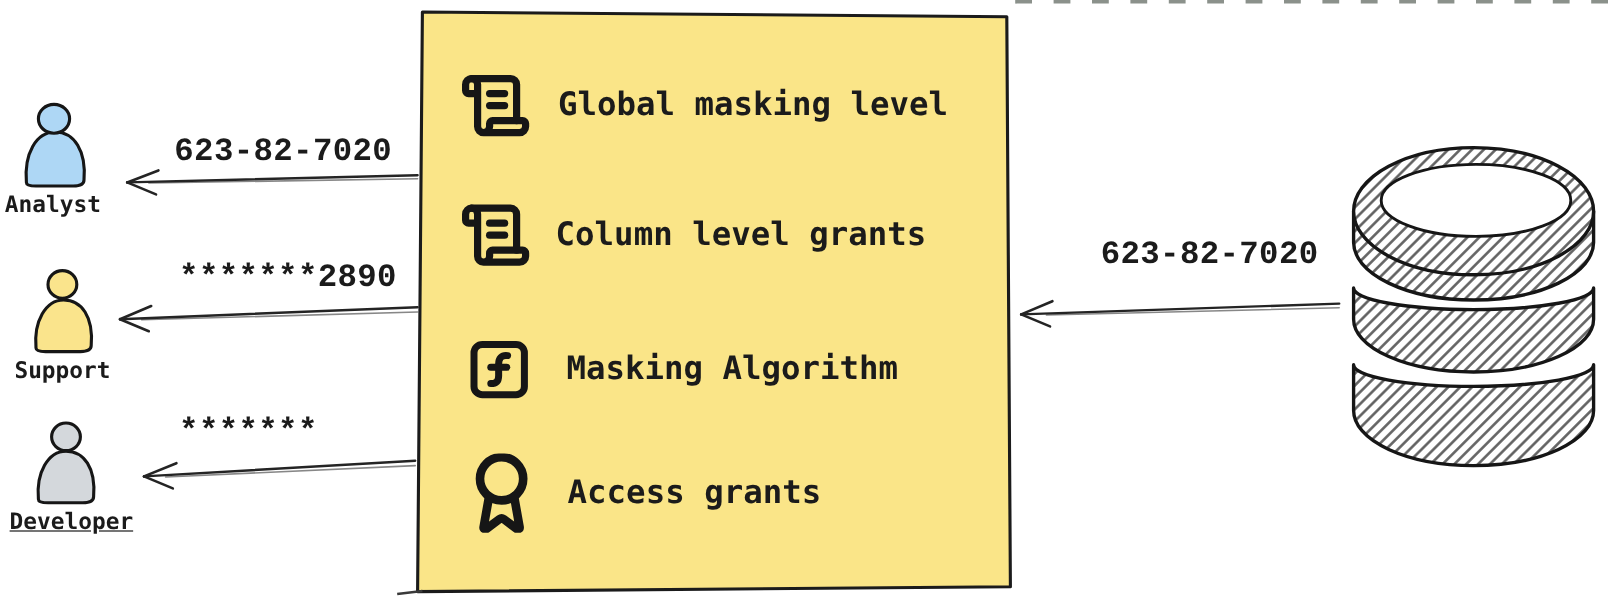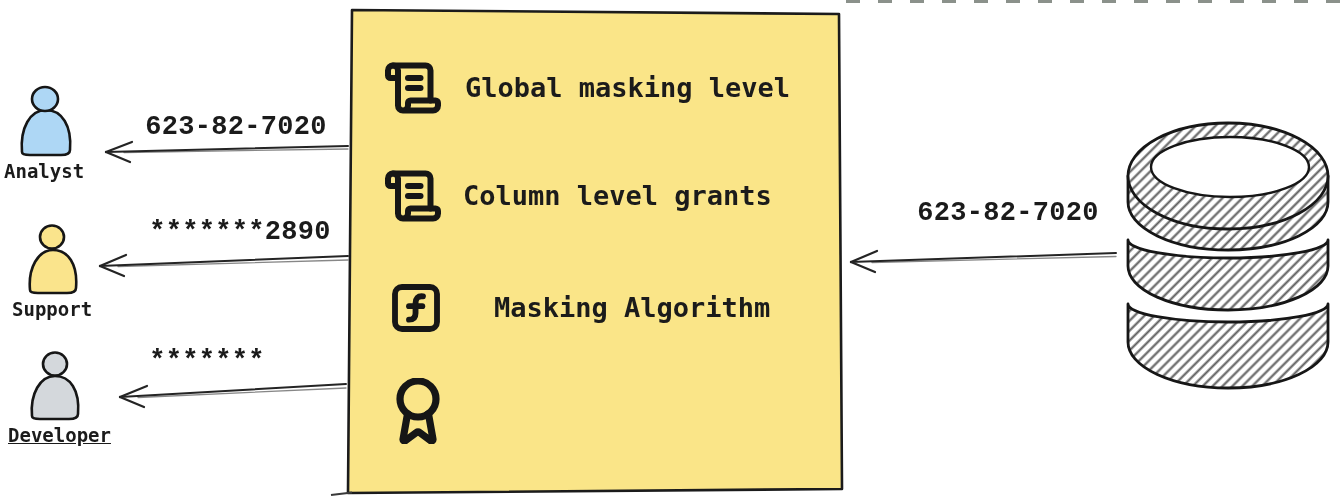--- a/index.html
+++ b/index.html
@@ -102,21 +102,22 @@
       <ellipse cx="52" cy="237" rx="12" ry="11.5" fill="#fae48c"></ellipse>
     </g>
     <g stroke="#161616" stroke-width="2.6" stroke-linejoin="round">
       <path d="M32,416 C30,394 40,376 55,376 C70,376 80,390 78,414 C78,418 74,419 69,419 L40,419 C35,419 32,418 32,416 Z" fill="#d4d8dc"></path>
       <ellipse cx="55" cy="364" rx="12" ry="11.5" fill="#d4d8dc"></ellipse>
     </g>
   </svg>
 
   <div class="txt box-label" style="left:465px; top:72px;">Global masking level</div>
   <div class="txt box-label" style="left:463px; top:180px;">Column level grants</div>
-  <div class="txt box-label" style="left:494px; top:292px;">Masking Algorithm</div>
+  <div class="txt box-label" style="left:472px; top:292px;">Masking Algorithm</div>
+  <div class="txt box-label" style="left:473px; top:395px;">Access grants</div>
 
   <div class="txt flow-value" style="left:138px; top:112px; width:196px;">623-82-7020</div>
   <div class="txt flow-value" style="left:142px; top:217px; width:196px;">*******2890</div>
   <div class="txt flow-value" style="left:148px; top:346px; width:118px;">*******</div>
   <div class="txt flow-value" style="left:910px; top:198px; width:196px;">623-82-7020</div>
 
   <div class="txt persona-label" style="left:4px; top:160px; width:88px;">Analyst</div>
   <div class="txt persona-label" style="left:12px; top:298px; width:88px;">Support</div>
   <div class="txt persona-label" style="left:8px; top:424px; width:102px;text-decoration:underline;">Developer</div>
 

